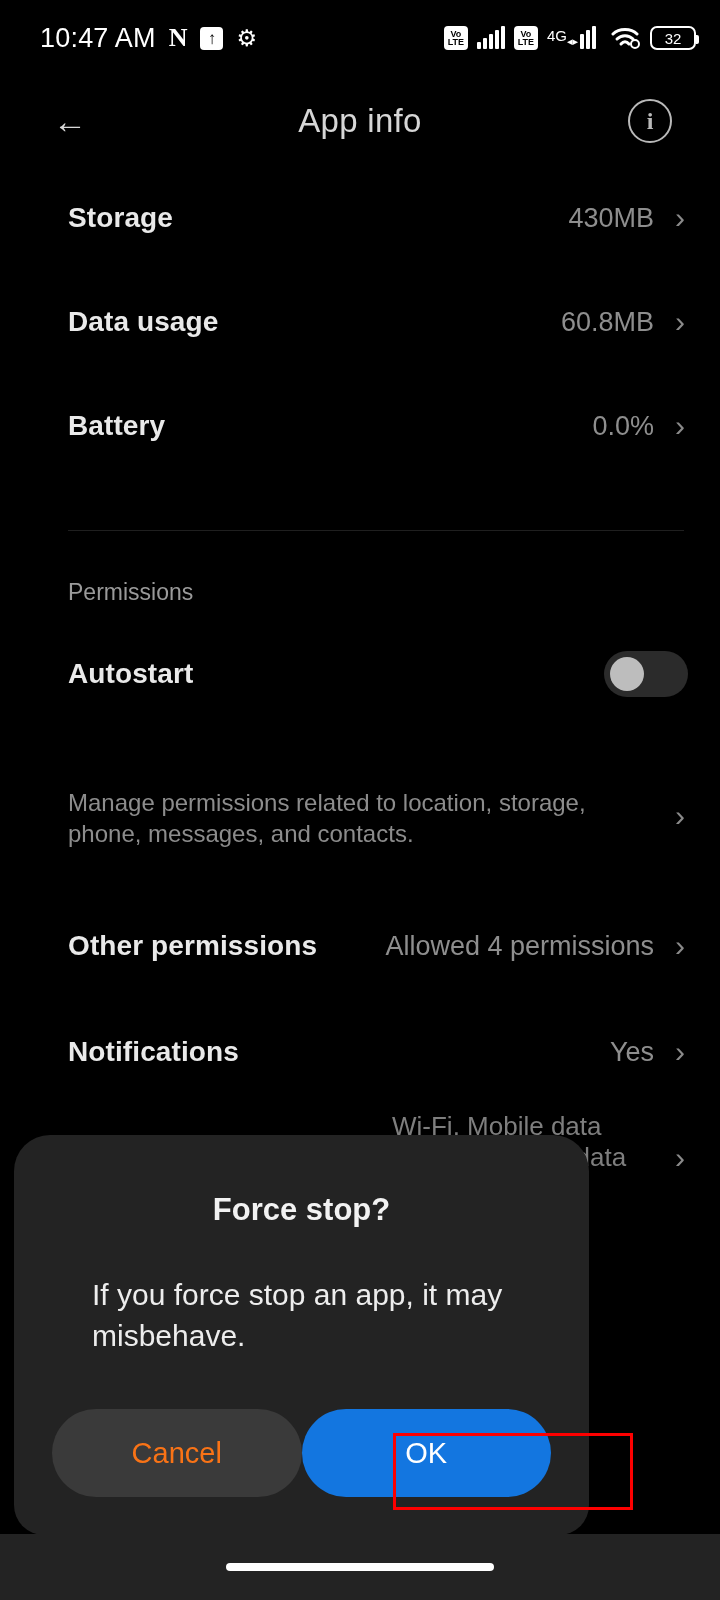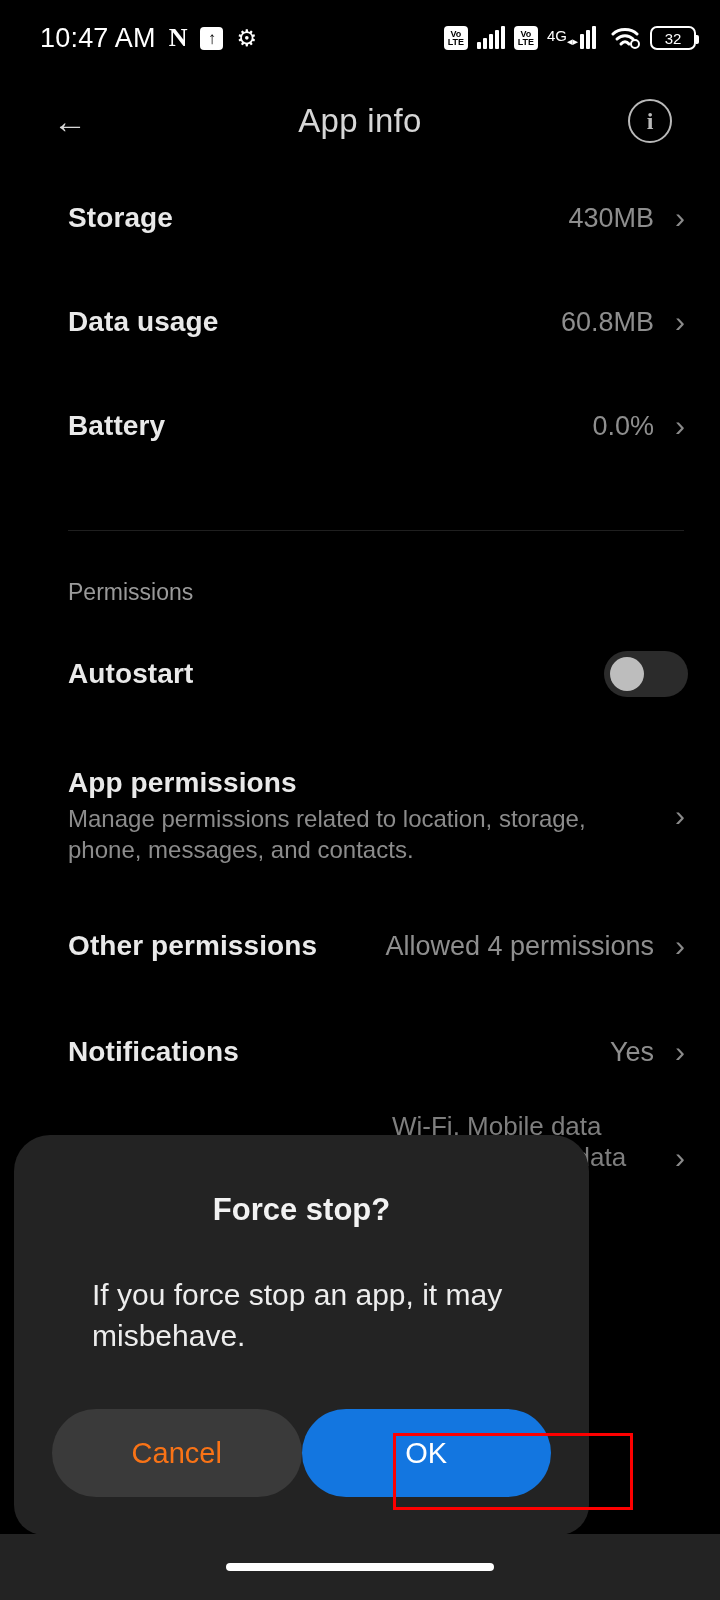--- a/index.html
+++ b/index.html
@@ -235,21 +235,20 @@
 
     <div class="row" style="height:88px; margin-top:24px;">
       <div class="row-title">Autostart</div>
       <div class="toggle">
         <div class="knob"></div>
       </div>
     </div>
 
     <div class="row" style="height:140px; align-items:center; margin-top:28px;">
       <div class="row-stack">
-        <div class="row-title">App permissions</div>
         <div class="row-sub">Manage permissions related to location, storage, phone, messages, and contacts.</div>
       </div>
       <div class="chev">›</div>
     </div>
 
     <div class="row" style="height:96px; margin-top:12px;">
       <div class="row-title">Other permissions</div>
       <div class="row-value">Allowed 4 permissions</div>
       <div class="chev">›</div>
     </div>

